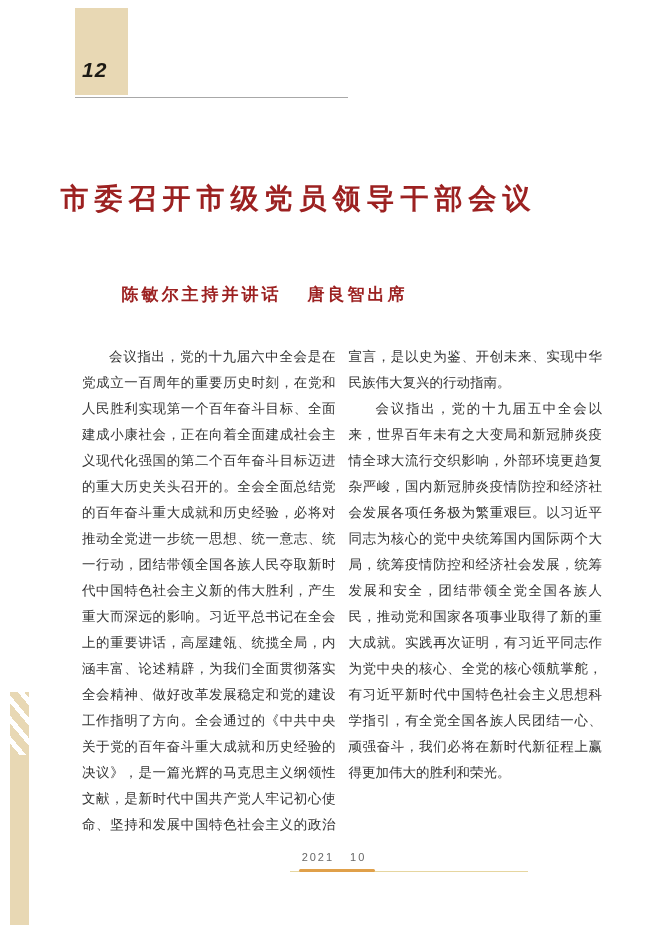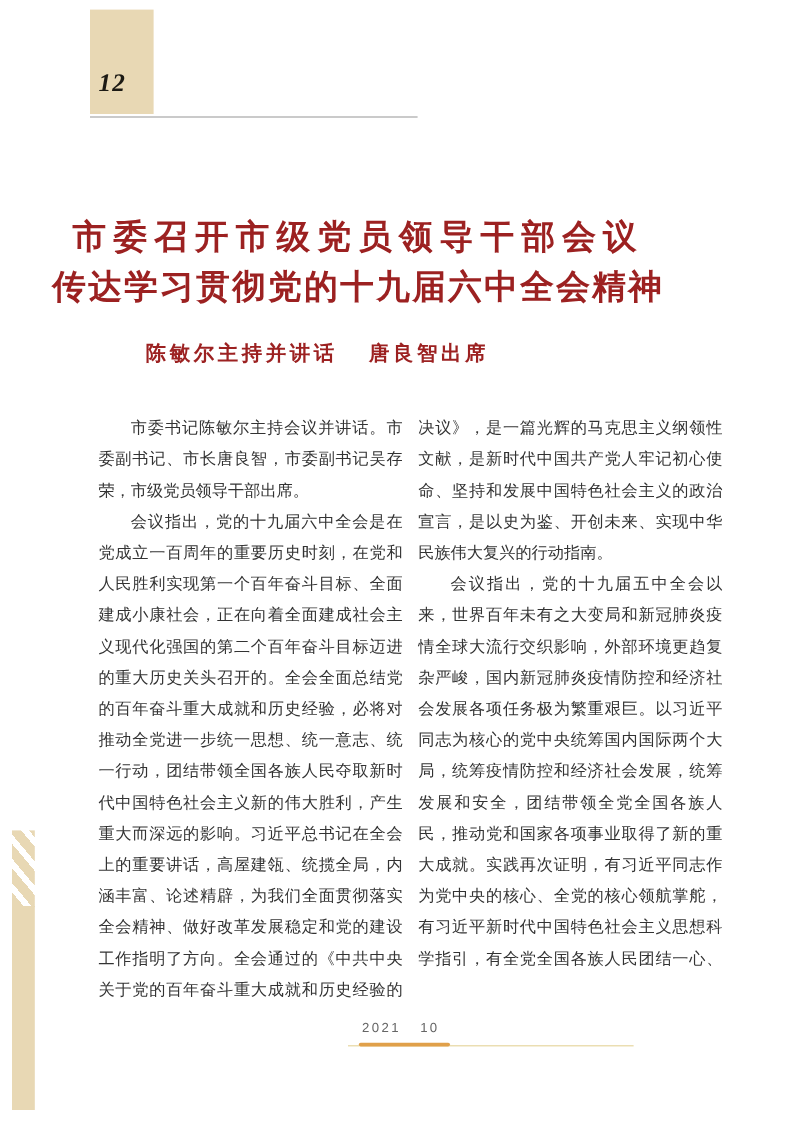--- a/index.html
+++ b/index.html
@@ -15,21 +15,21 @@
   
   .pagenum-box {
     position: absolute;
     left: 75px; top: 8px;
     width: 53px; height: 87px;
     background: #e8d8b4;
   }
   .pagenum {
     position: absolute;
     left: 7px; bottom: 13px;
-    font-family: Liberation Serif, serif;
+    font-family: Liberation Sans, sans-serif;
     font-style: italic;
     font-weight: bold;
     font-size: 21px;
     color: #1c1a14;
     letter-spacing: 1px;
   }
 
   
   .header {
     position: absolute;
@@ -154,29 +154,27 @@
 <div class="page">
 
   <div class="pagenum-box">
     <span class="pagenum">12</span>
   </div>
 
   <div class="header-rule"></div>
 
   <h1 class="title">
     <span class="title-line l1">市委召开市级党员领导干部会议</span>
-    <span class="title-line l2">传达学习贯彻党的十九届六中全会精神</span>
   </h1>
 
   <div class="byline">
     <span>陈敏尔主持并讲话</span><span class="sep"></span><span>唐良智出席</span>
   </div>
 
   <div class="body">
-      <p>市委书记陈敏尔主持会议并讲话。市委副书记、市长唐良智，市委副书记吴存荣，市级党员领导干部出席。</p>
       <p>会议指出，党的十九届六中全会是在党成立一百周年的重要历史时刻，在党和人民胜利实现第一个百年奋斗目标、全面建成小康社会，正在向着全面建成社会主义现代化强国的第二个百年奋斗目标迈进的重大历史关头召开的。全会全面总结党的百年奋斗重大成就和历史经验，必将对推动全党进一步统一思想、统一意志、统一行动，团结带领全国各族人民夺取新时代中国特色社会主义新的伟大胜利，产生重大而深远的影响。习近平总书记在全会上的重要讲话，高屋建瓴、统揽全局，内涵丰富、论述精辟，为我们全面贯彻落实全会精神、做好改革发展稳定和党的建设工作指明了方向。全会通过的《中共中央关于党的百年奋斗重大成就和历史经验的决议》，是一篇光辉的马克思主义纲领性文献，是新时代中国共产党人牢记初心使命、坚持和发展中国特色社会主义的政治宣言，是以史为鉴、开创未来、实现中华民族伟大复兴的行动指南。</p>
       <p>会议指出，党的十九届五中全会以来，世界百年未有之大变局和新冠肺炎疫情全球大流行交织影响，外部环境更趋复杂严峻，国内新冠肺炎疫情防控和经济社会发展各项任务极为繁重艰巨。以习近平同志为核心的党中央统筹国内国际两个大局，统筹疫情防控和经济社会发展，统筹发展和安全，团结带领全党全国各族人民，推动党和国家各项事业取得了新的重大成就。实践再次证明，有习近平同志作为党中央的核心、全党的核心领航掌舵，有习近平新时代中国特色社会主义思想科学指引，有全党全国各族人民团结一心、顽强奋斗，我们必将在新时代新征程上赢得更加伟大的胜利和荣光。</p>
     </div>
 
   <div class="footer-text">
     <span class="year">2021</span><span class="issue">10</span>
   </div>
   <div class="footer-line-thin"></div>
   <div class="footer-line-orange"></div>
 

